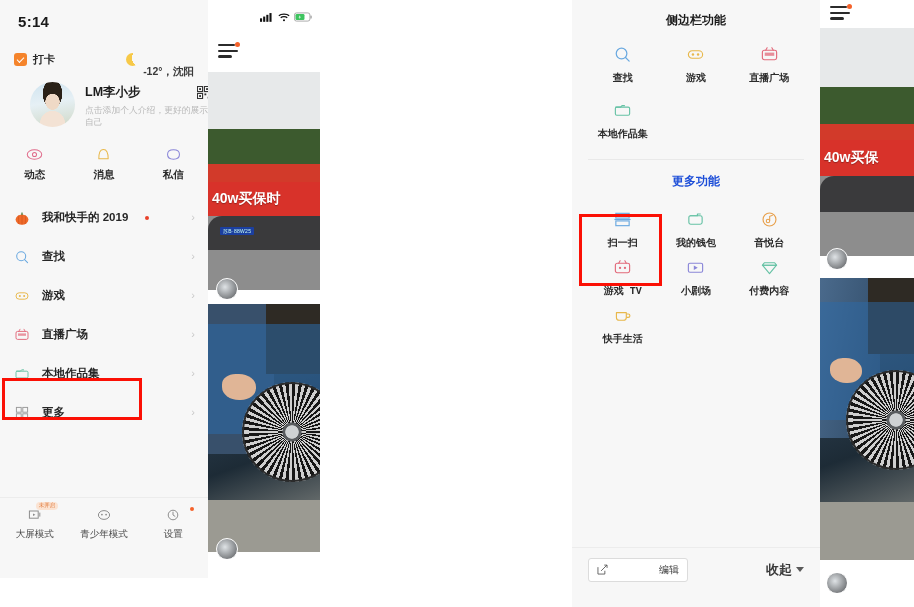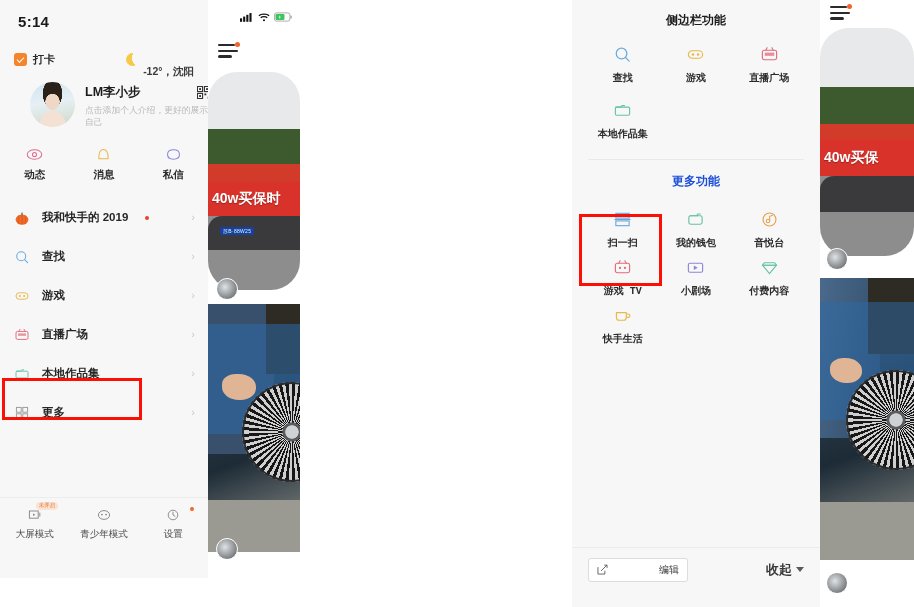--- a/index.html
+++ b/index.html
@@ -92,21 +92,21 @@
   .bb .lbl { font-size: 9.5px; color:#4a4a4a;}
   .badge-off {
     position:absolute; top:-5px; left: 50%; margin-left: 1px;
     background:#fbe3d2; color:#e07a3c; font-size:5.5px; padding:1.5px 3px;
     border-radius:6px; white-space:nowrap; line-height:1;
   }
   .dot-orange{position:absolute; top:0px; right:14px; width:4px;height:4px;border-radius:50%;background:#f5622b;}
 
   
   .peek {
-    position:absolute; left: 208px; top:0; width: 92px; height: 578px;
+    position:absolute; left: 208px; top:0; width: 112px; height: 578px;
     background:#fff; overflow:hidden;padding-left:36px;
   }
   .peek-status {
     position:absolute; top: 12px; right: 8px; display:flex; align-items:center; gap:4px;
   }
   .hamb { position:absolute; left: 10px; top: 44px; width: 20px; height: 14px;}
   .hamb span{display:block;height:2.2px;background:#2b2b2b;border-radius:2px;margin-bottom:3.5px;}
   .hamb span:nth-child(1){width:17px;}
   .hamb span:nth-child(2){width:20px;}
   .hamb span:nth-child(3){width:14px;}
@@ -146,21 +146,21 @@
   .caret { width:0;height:0;border-left:4px solid transparent;border-right:4px solid transparent;border-top:5px solid #5a5a5a;}
 
   .peek-r {
     position:absolute; left: 248px; top:0; width: 94px; height: 607px;
     background:#fff; overflow:hidden;
   }
   .hamb-r { position:absolute; left: 10px; top: 6px; width:20px;height:14px;}
 
   
   .vid { position:absolute; left:0; width:100%; overflow:hidden; }
-  .vid-top { background: linear-gradient(#e7e9ea 0 26%, #3c5a2e 26% 42%, #d23a2a 42% 52%, #2b2b2b 52% 64%, #8d8d8d 64% 100%); border-radius: 29px; }
+  .vid-top { background: linear-gradient(#e7e9ea 0 26%, #3c5a2e 26% 42%, #d23a2a 42% 52%, #2b2b2b 52% 64%, #8d8d8d 64% 100%); }
   .vid-bot { background: linear-gradient(160deg,#6b7f8f 0%, #2e4254 30%, #1d2b36 60%, #9a9a92 100%); }
   .banner {
     position:absolute; left:0; width:100%;
     background:#d8322a; color:#fff; font-weight:bold;
     display:flex; align-items:center; text-shadow: 0 1px 1px rgba(0,0,0,.3);
   }
   .car-plate{ position:absolute; background:#1b3fa0; color:#cfe; font-size:5px;
     padding:1px 3px; border-radius:1px; letter-spacing:.3px;}
   .thumb-av {
     position:absolute; width:22px;height:22px;border-radius:50%;

